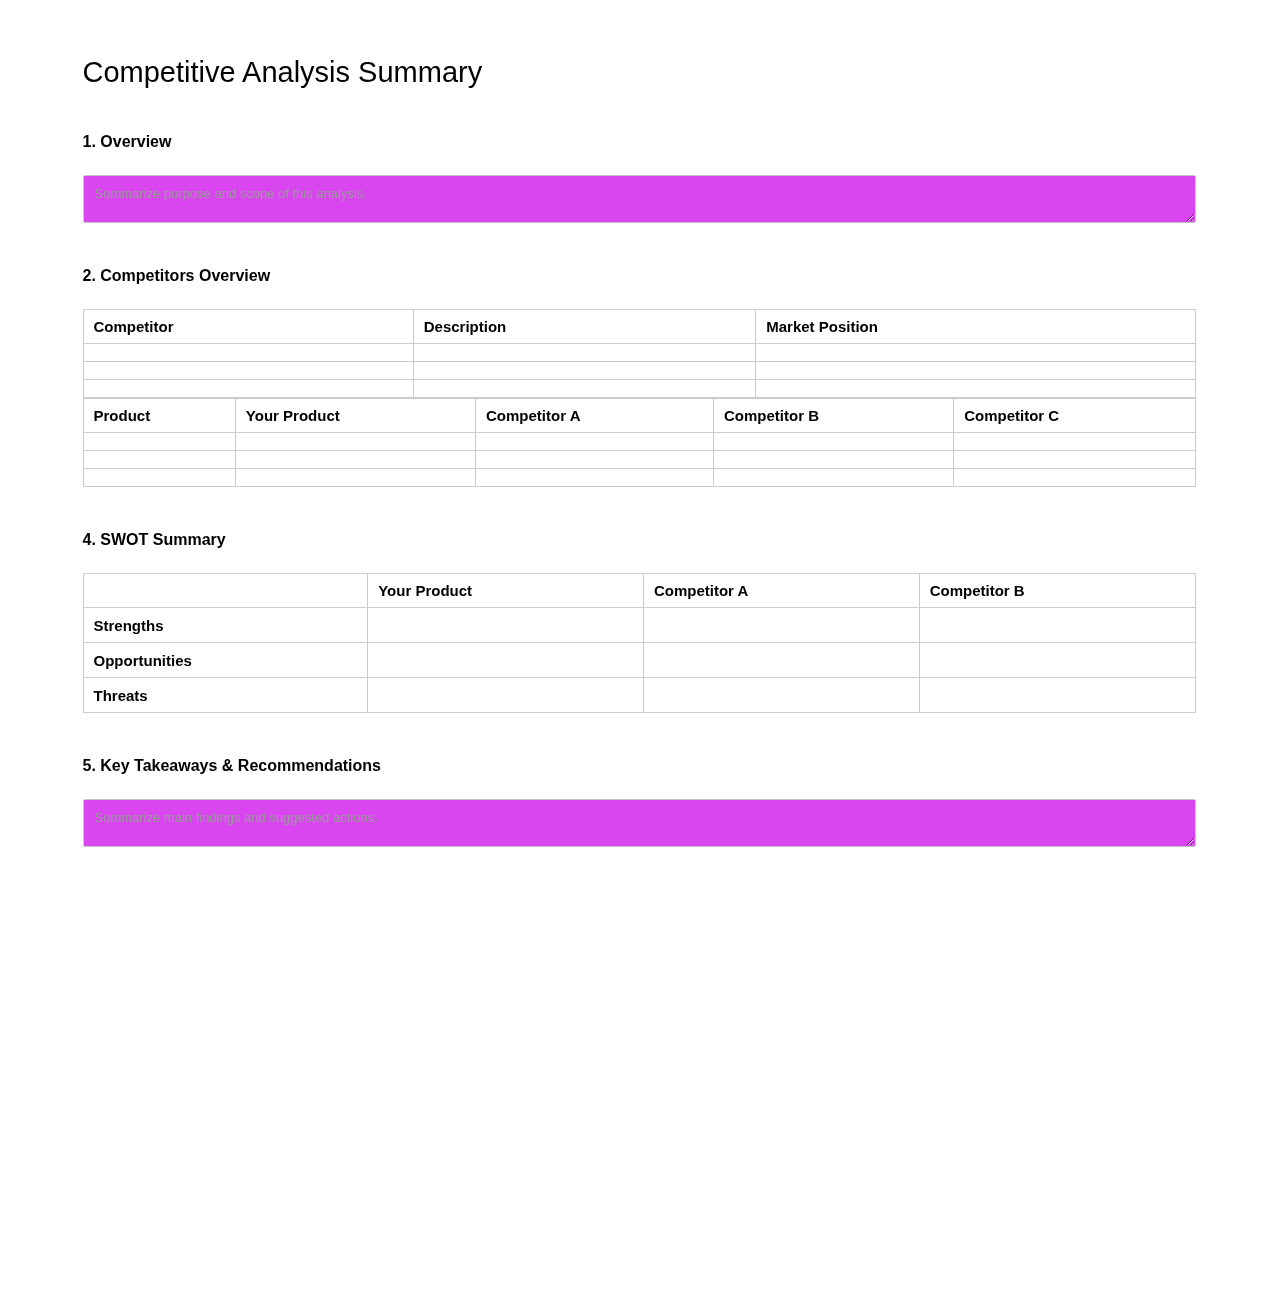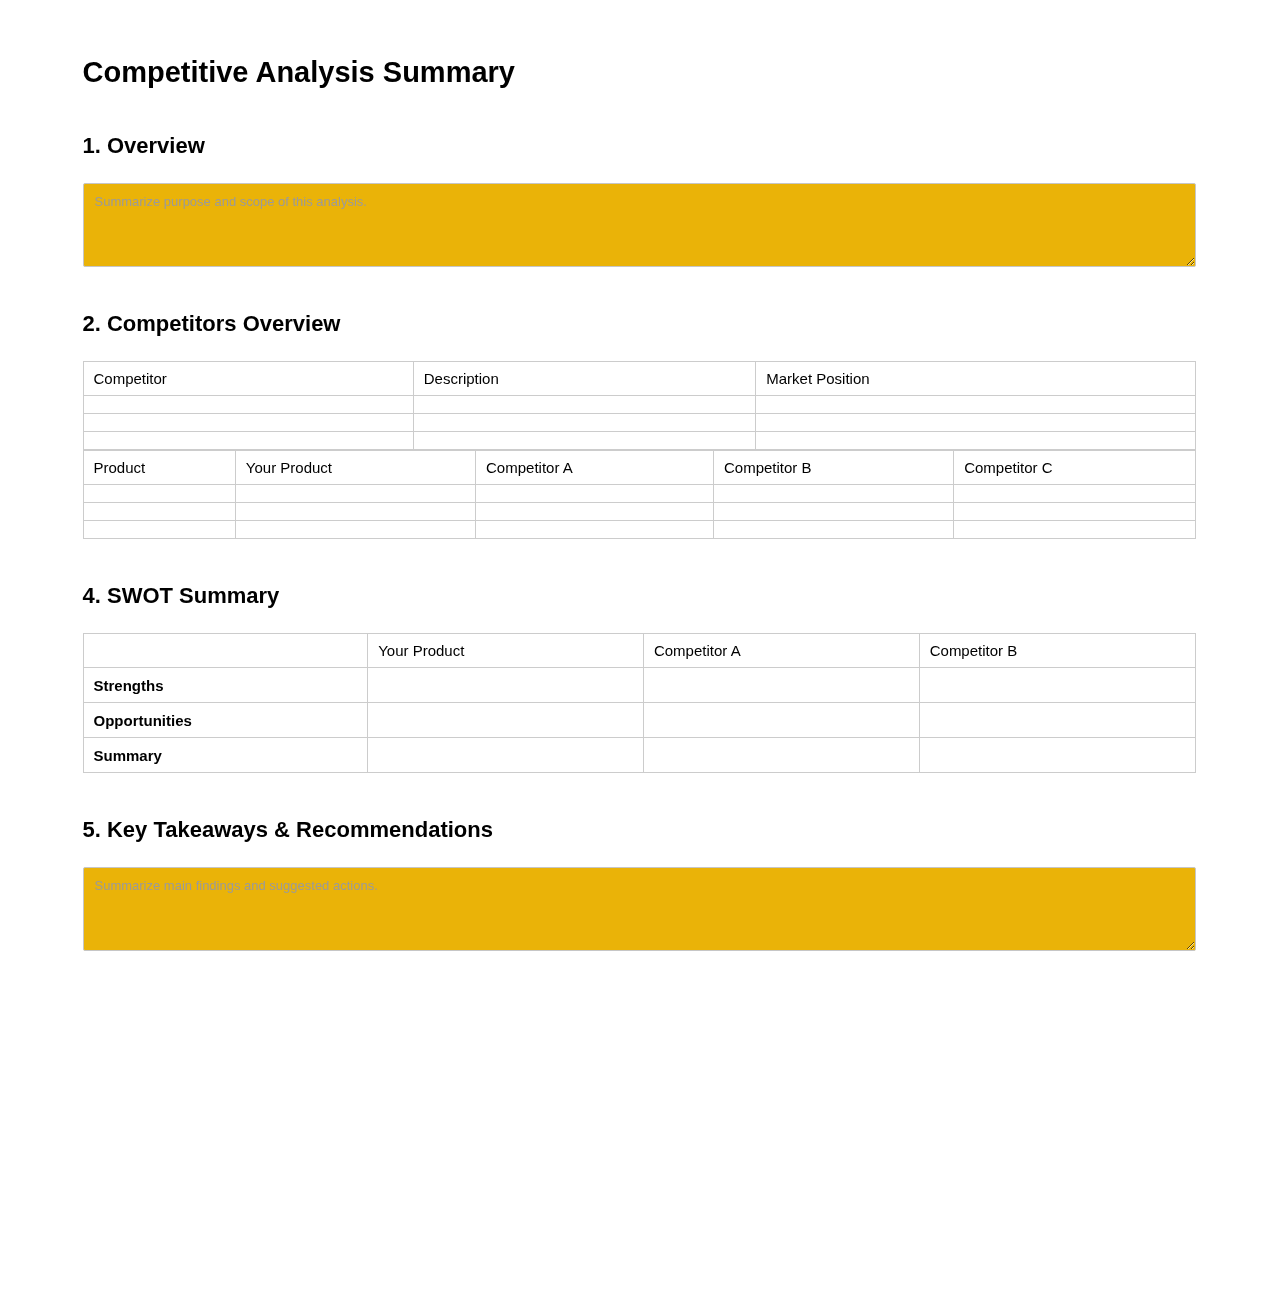--- a/index.html
+++ b/index.html
@@ -15,62 +15,62 @@
     min-height: 1300px;
     background: #fff;
   }
   .container {
     width: 1113px;
     margin: 0 auto;
     padding-top: 56px;
   }
   h1 {
     font-size: 29px;
-    font-weight: bold;
+    font-weight: normal;
     margin: 0 0 26px 0;
     color: #000;
   }
   h2 {
-    font-size: 22px;
+    font-size: 16px;
     font-weight: bold;
     margin: 44px 0 24px 0;
     color: #000;
   }
   textarea {
     display: block;
     width: 100%;
-    height: 84px;
+    height: 48px;
     padding: 10px 11px;
     font-family: "Liberation Sans", "DejaVu Sans", sans-serif;
     font-size: 13px;
     color: #333;
     border: 1px solid #c6c6c6;
     border-radius: 2px;
-    background: #eab308;
+    background: #d946ef;
     resize: both;
     outline: none;
   }
   textarea::placeholder {
     color: #9a9a9a;
     opacity: 1;
   }
   table.grid {
     width: 100%;
     border-collapse: collapse;
     table-layout: fixed;
   }
   table.grid th,
   table.grid td {
     border: 1px solid #cccccc;
     text-align: left;
     vertical-align: middle;
     font-size: 15px;
   }
   table.grid thead th {
-    font-weight: normal;
+    font-weight: bold;
     padding: 8px 10px;
     height: 33px;
     margin-left: 48px;
   }
   table.grid tr.empty-row td {
     height: 18px;
     padding: 0 10px;
   }
   table.swot tbody th,
   table.swot tbody td {
@@ -197,21 +197,21 @@
             <td></td>
             <td></td>
           </tr>
           <tr>
             <th>Opportunities</th>
             <td></td>
             <td></td>
             <td></td>
           </tr>
           <tr>
-            <th>Summary</th>
+            <th>Threats</th>
             <td></td>
             <td></td>
             <td></td>
           </tr>
         </tbody>
       </table>
     </section>
 
     <section>
       <h2>5. Key Takeaways &amp; Recommendations</h2>

